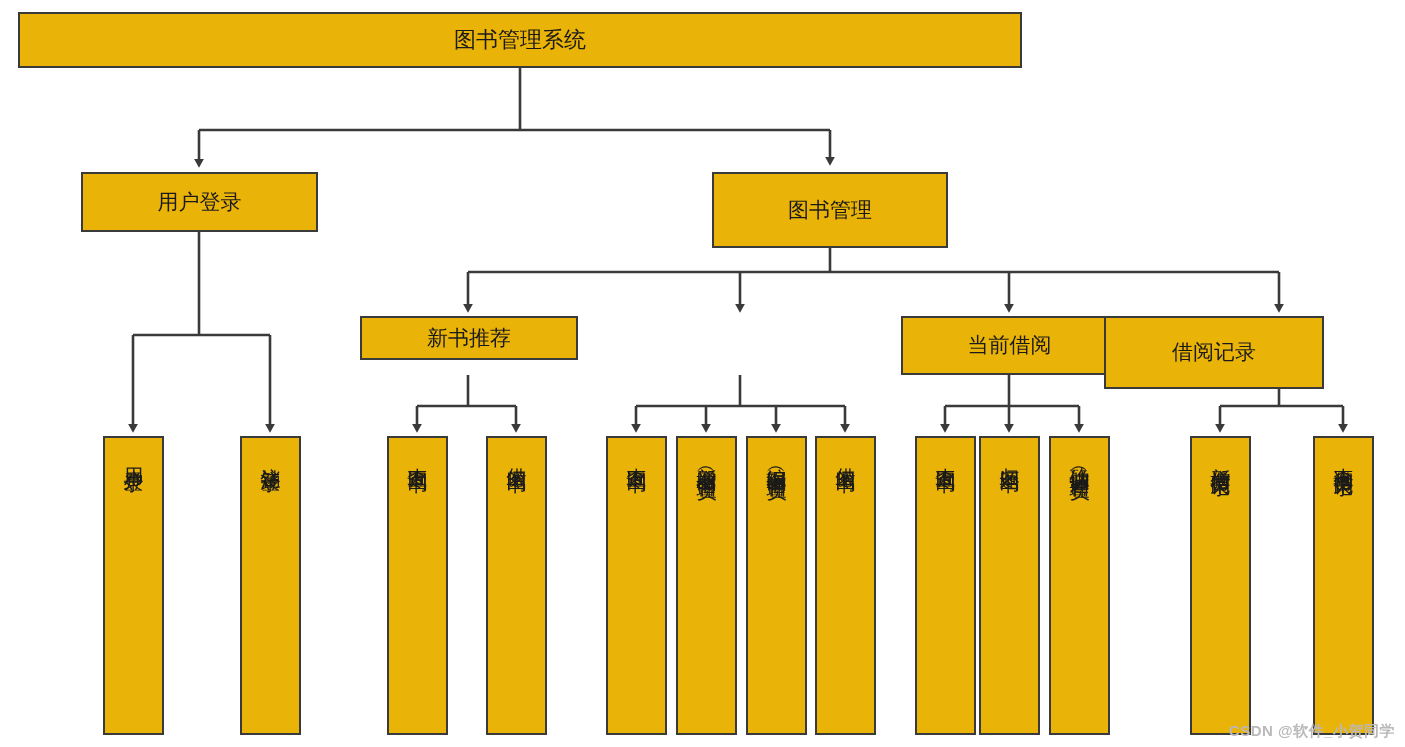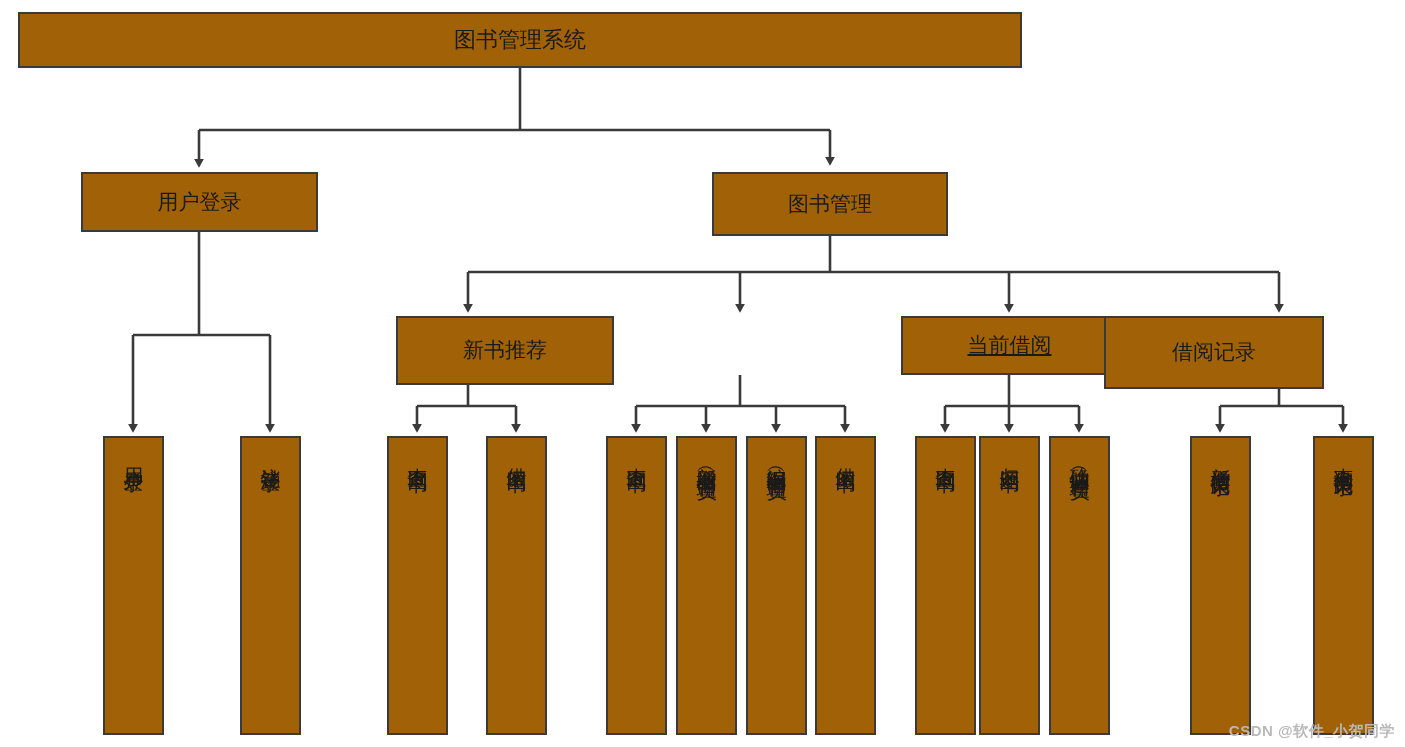--- a/index.html
+++ b/index.html
@@ -19,21 +19,21 @@
   #wires{
     position:absolute;
     left:0; top:0;
     width:1405px; height:747px;
     pointer-events:none;
   }
   
   .node{
     position:absolute;
     box-sizing:border-box;
-    background:#a16207;
+    background:#eab308;
     border:2px solid #3a3a3a;
     display:flex;
     align-items:center;
     justify-content:center;
     color:#1a1a1a;
     line-height:1.15;
     z-index:2;
   }
   .node .lbl{
     display:block;
@@ -126,30 +126,30 @@
   </svg>
 
   <div class="node h root" style="left:18px;top:12px;width:1004px;height:56px;">
     <span class="lbl">图书管理系统</span>
   </div>
 
   <div class="node h" style="left:81px;top:172px;width:237px;height:60px;">
     <span class="lbl">用户登录</span>
   </div>
 
-  <div class="node h" style="left:712px;top:172px;width:236px;height:64px;align-items:center;">
+  <div class="node h" style="left:712px;top:172px;width:236px;height:76px;align-items:center;">
     <span class="lbl">图书管理</span>
   </div>
 
-  <div class="node h" style="left:360px;top:316px;width:218px;height:69px;margin-left:36px;">
+  <div class="node h" style="left:360px;top:316px;width:218px;height:44px;">
     <span class="lbl">新书推荐</span>
   </div>
 
 
-  <div class="node h" style="left:901px;top:316px;width:217px;height:59px;text-decoration:underline;">
+  <div class="node h" style="left:901px;top:316px;width:217px;height:59px;">
     <span class="lbl">当前借阅</span>
   </div>
 
   <div class="node h" style="left:1104px;top:316px;width:220px;height:73px;justify-content:center;">
     <span class="lbl">借阅记录</span>
   </div>
 
   <div class="node v" style="left:103px;top:436px;width:61px;height:299px;">
     <span class="lbl">用户登录</span>
   </div>

